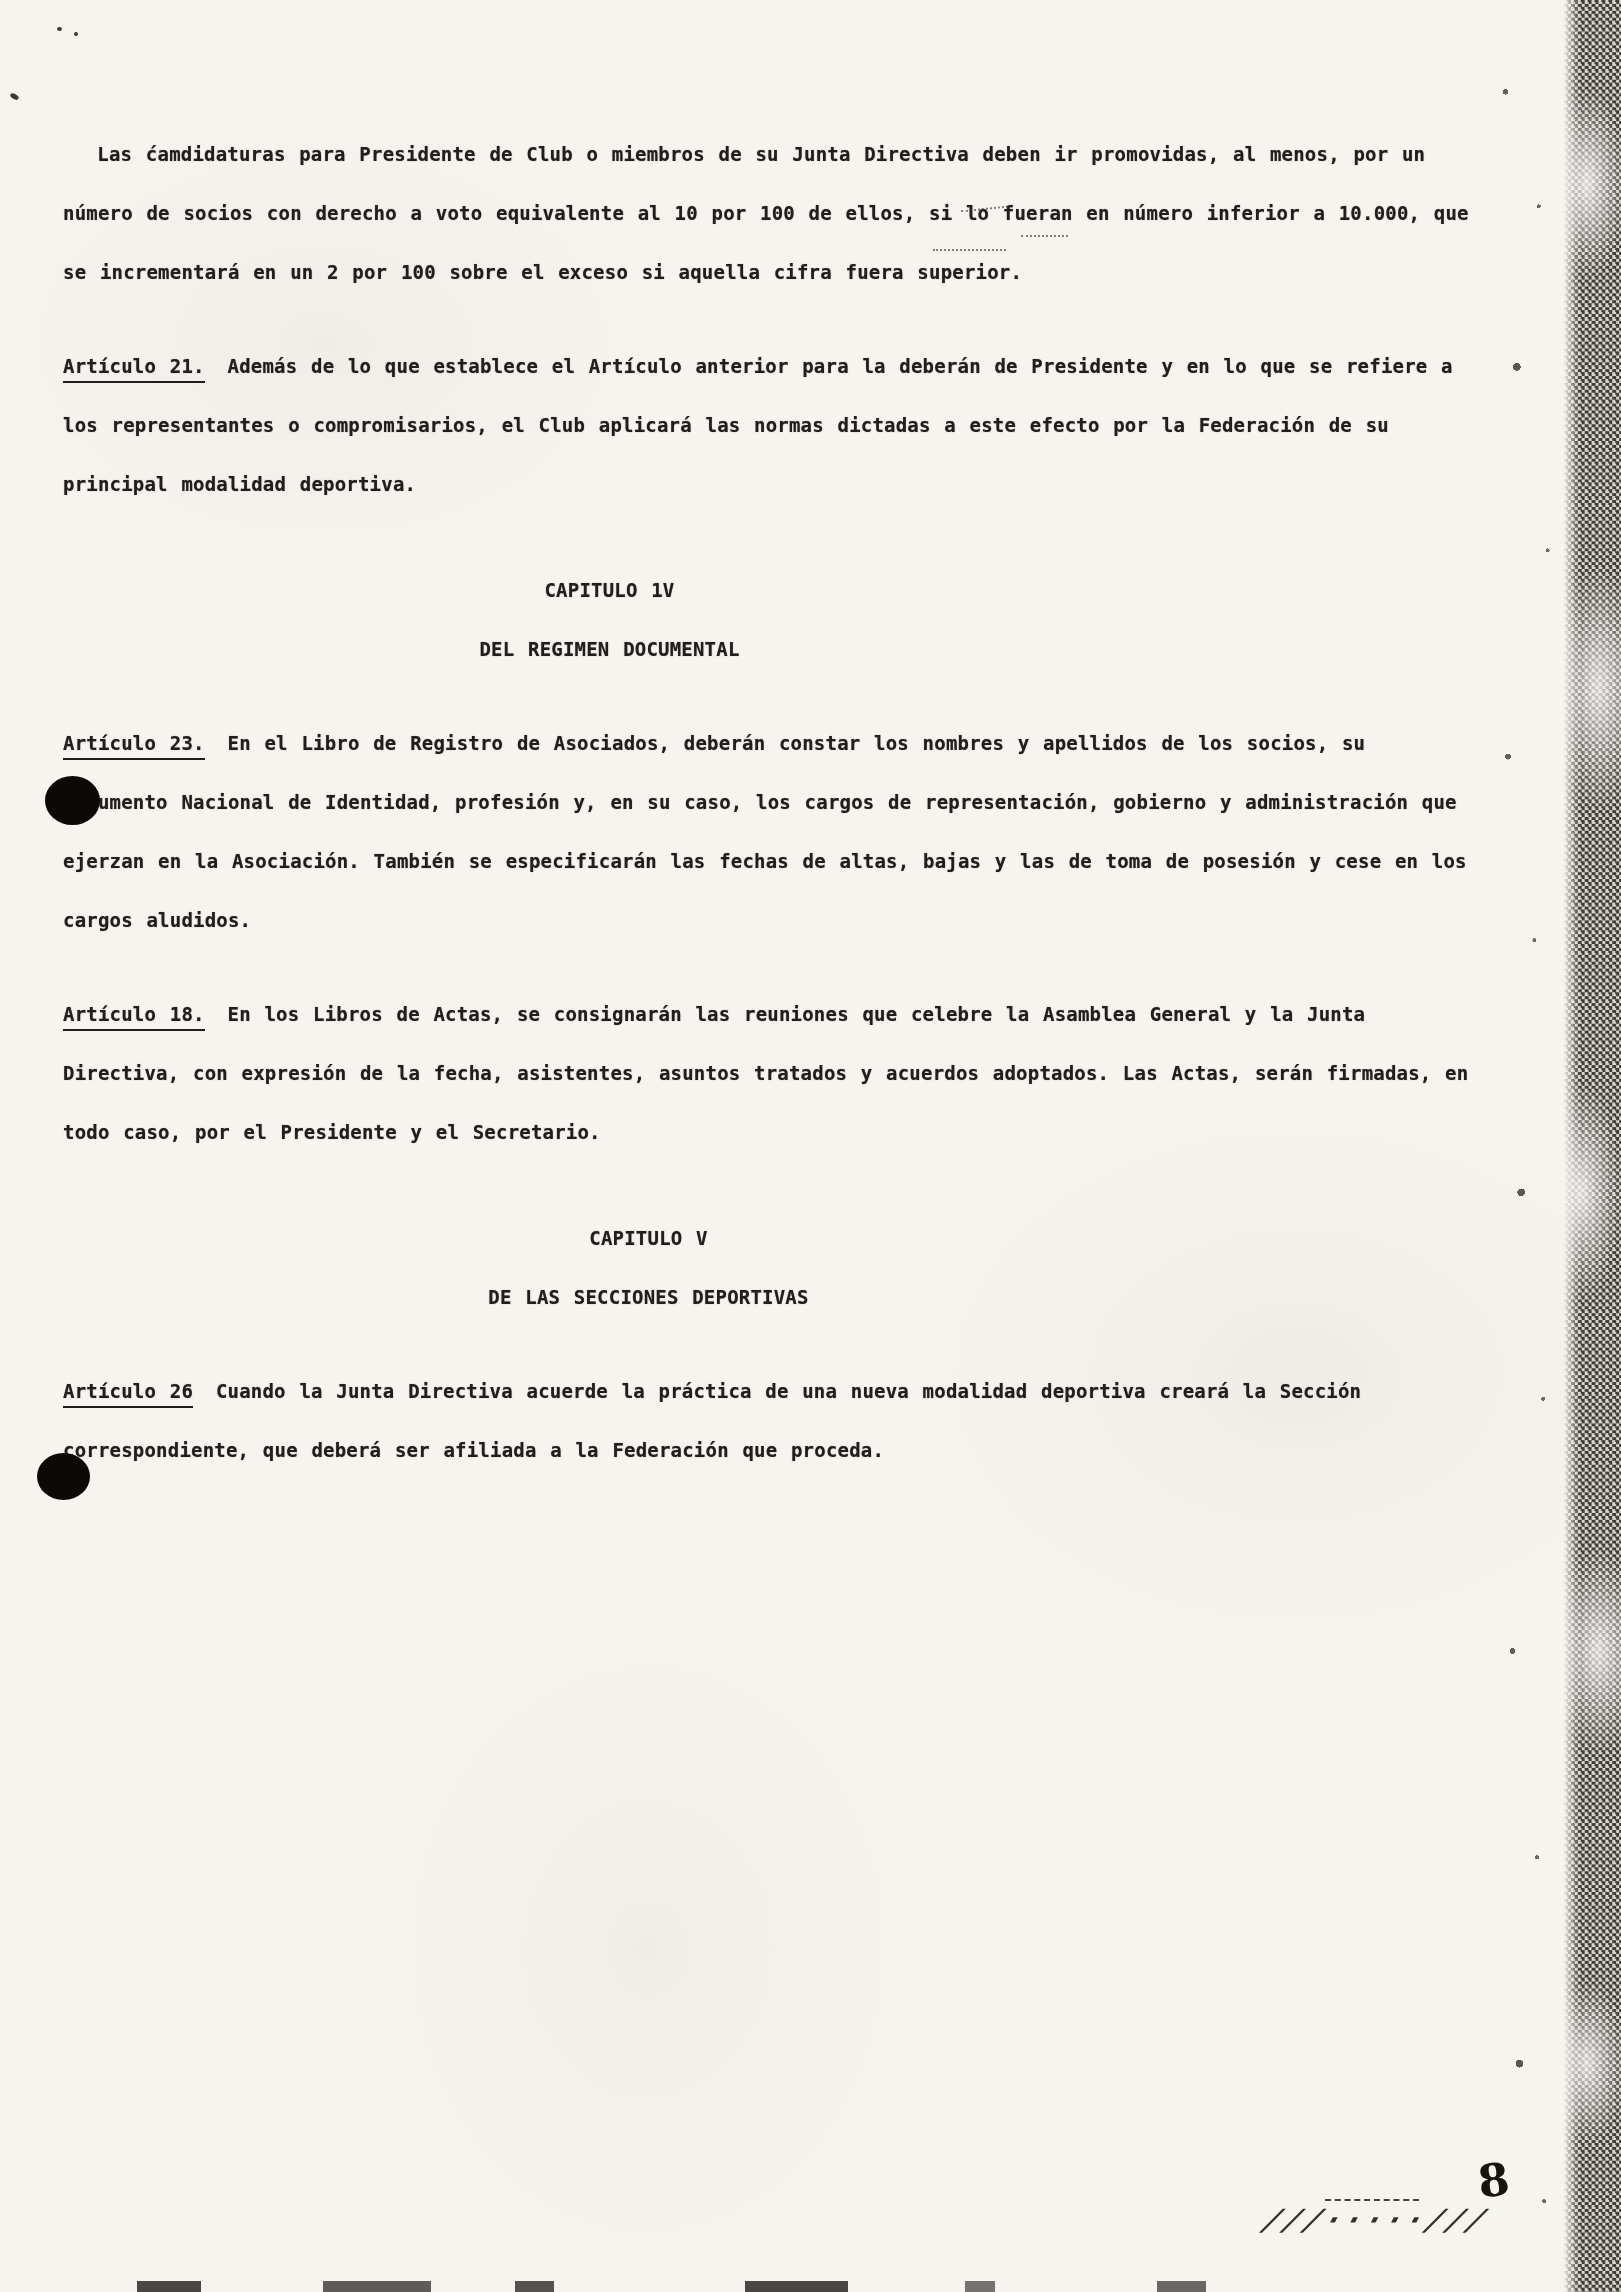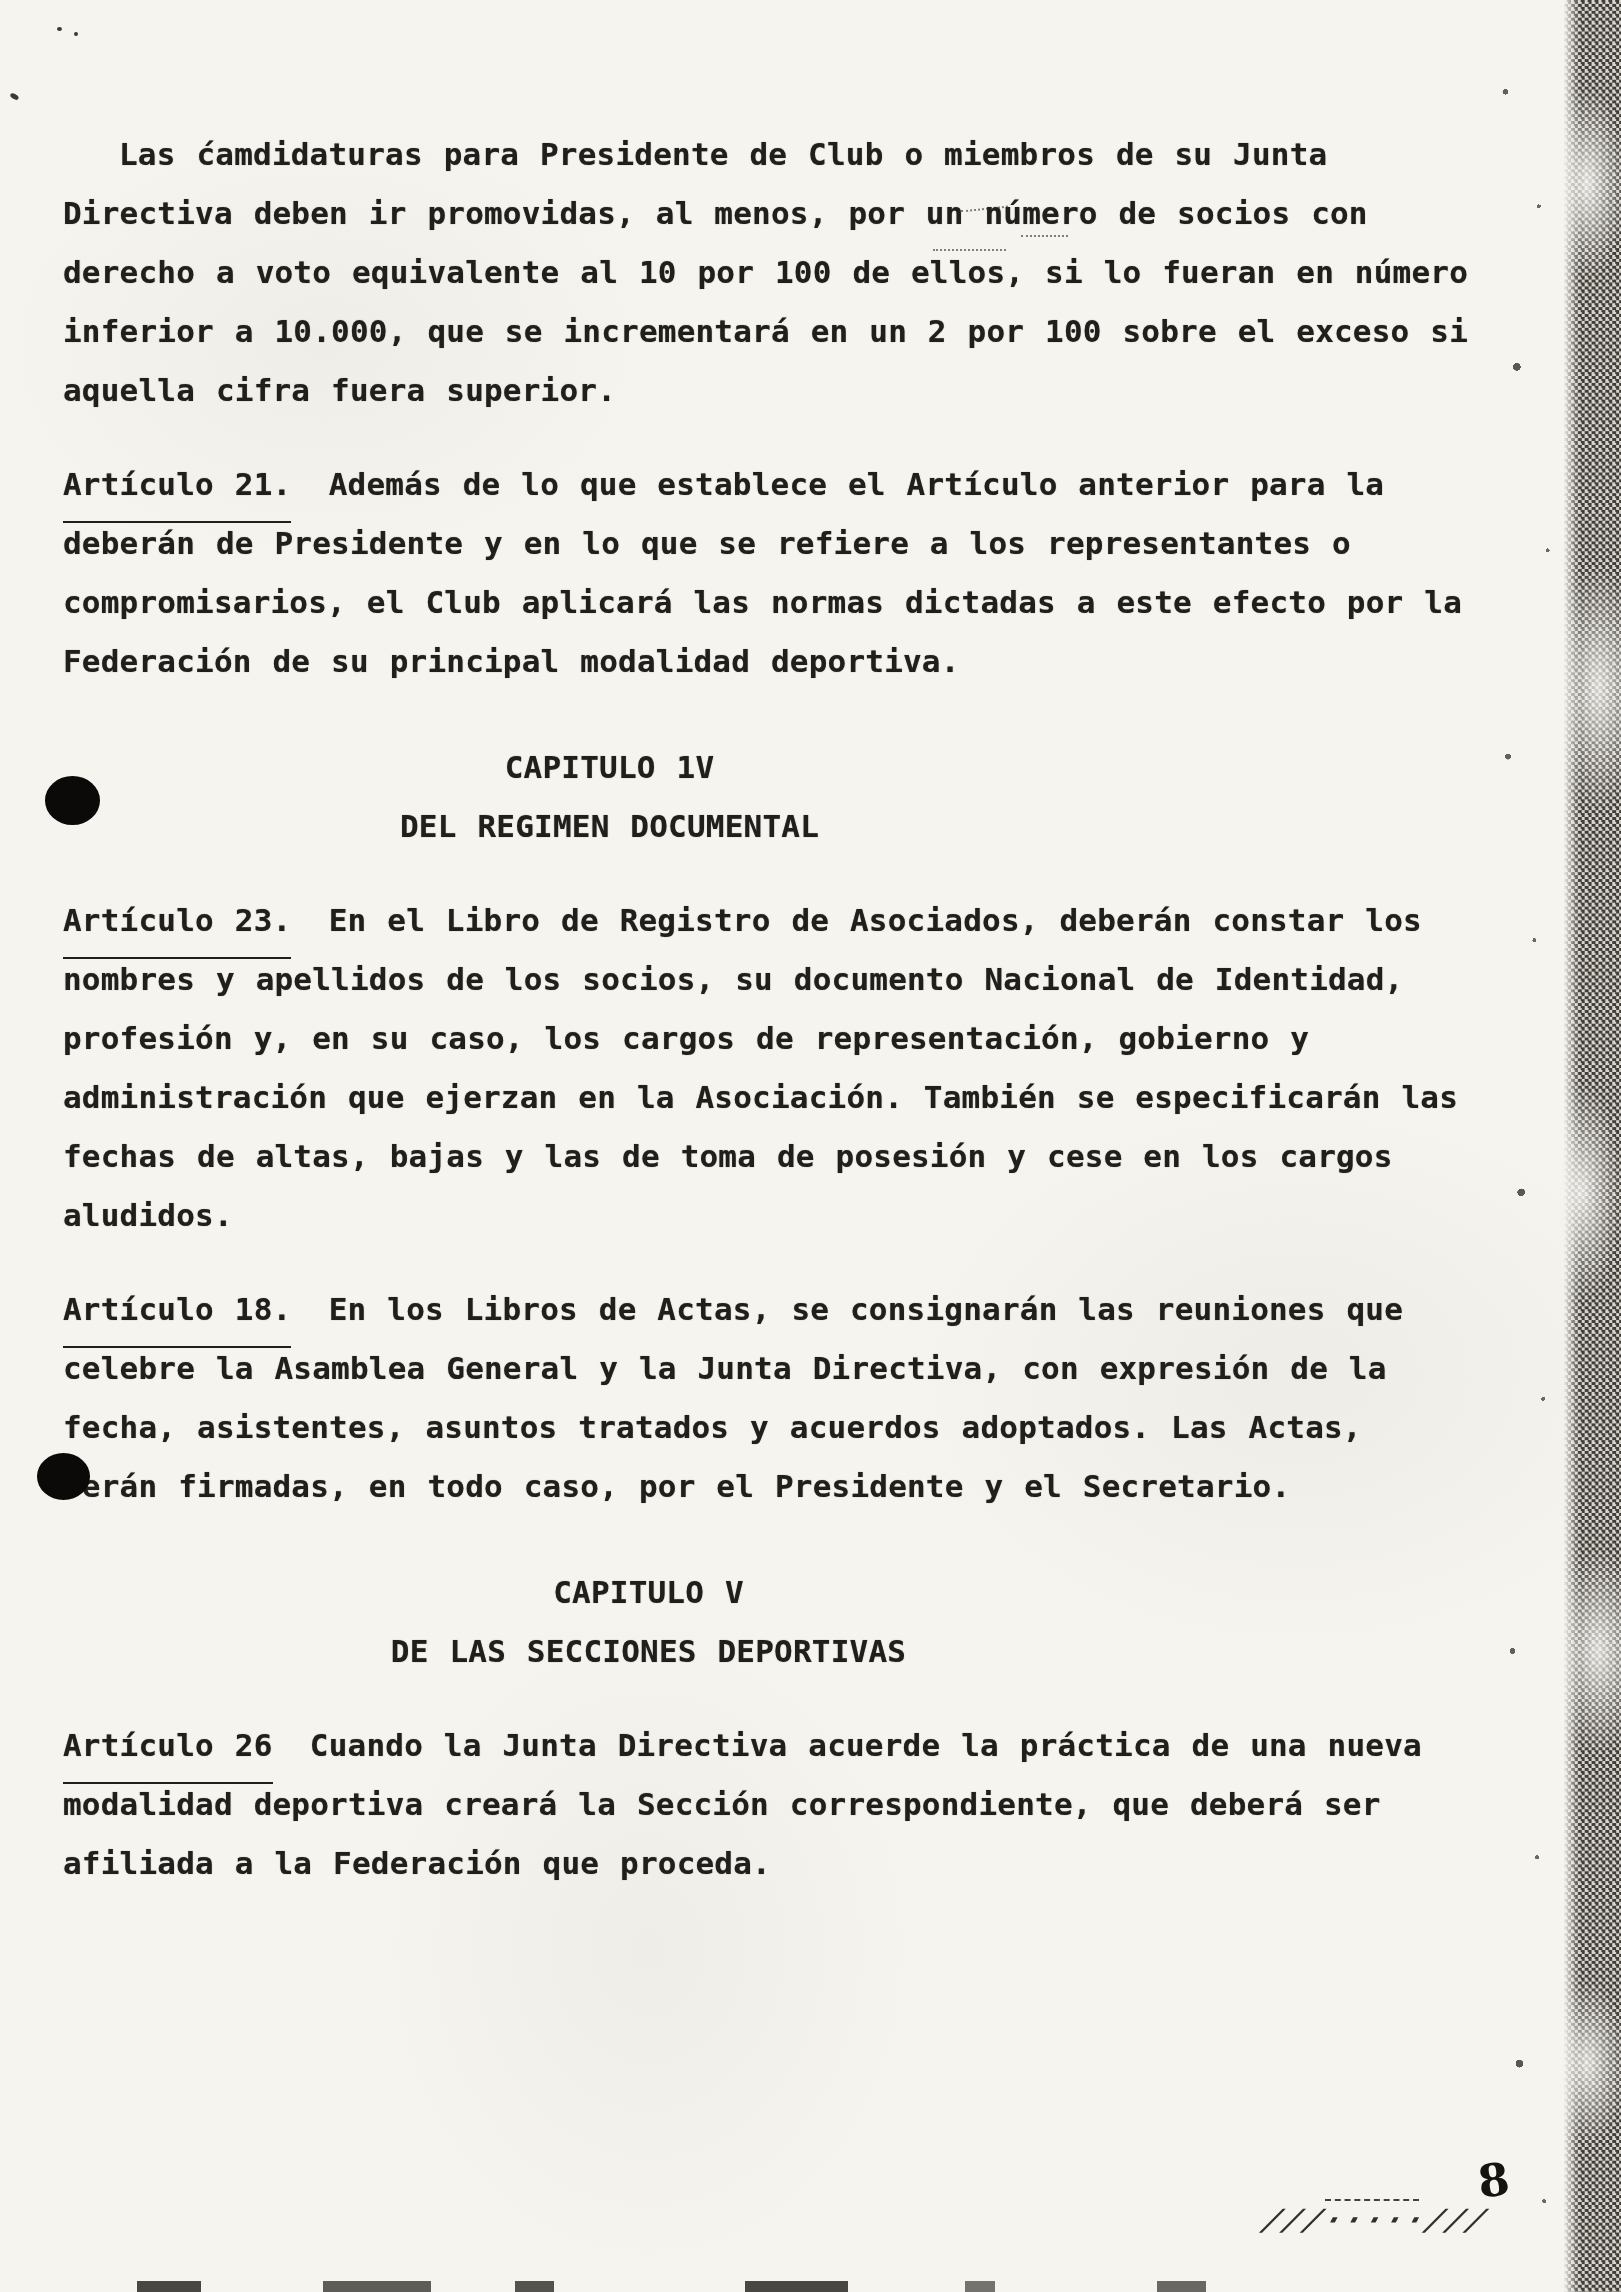--- a/index.html
+++ b/index.html
@@ -11,30 +11,30 @@
     background-image:
       radial-gradient(ellipse 588px 392px at 20% 15%, rgba(120,115,105,0.05), transparent 60%),
       radial-gradient(ellipse 686px 490px at 80% 60%, rgba(120,115,105,0.06), transparent 60%),
       radial-gradient(ellipse 490px 588px at 40% 85%, rgba(120,115,105,0.05), transparent 60%);
     font-family: "DejaVu Sans Mono", monospace;
     color: #201f1c;
   }
   .content {
     position: absolute; top: 0; left: 0; width: 1529px;
     padding: 125px 59px 0 63px;
-    font-size: 31px; line-height: 59px; font-weight: bold;
+    font-size: 19px; line-height: 59px; font-weight: bold;
     letter-spacing: 0.2px; word-spacing: 2px;
     text-shadow: 0 0 1px rgba(32,31,28,0.55);
   }
   p { margin: 0; }
   .indent { text-indent: 3ch; }
   .article { margin-top: 35px; }
   .art-label {
     border-bottom: 2.9px solid #201f1c;
-    padding-bottom: 19px;
+    padding-bottom: 4px;
     margin-right: 2ch;
     white-space: nowrap;
     margin-top: 8px;
   }
   .chapter { margin: 47px 0 23.5px; text-align: center; }
   .chapter-4 { transform: translateX(-157px); }
   .chapter-5 { transform: translateX(-118px); }
   .hole { position: absolute; background: #0b0a09; border-radius: 50%; }
   .hole-1 { left: 45px; top: 776px;  width: 55px; height: 49px; }
   .hole-2 { left: 37px; top: 1453px; width: 53px; height: 47px; }

